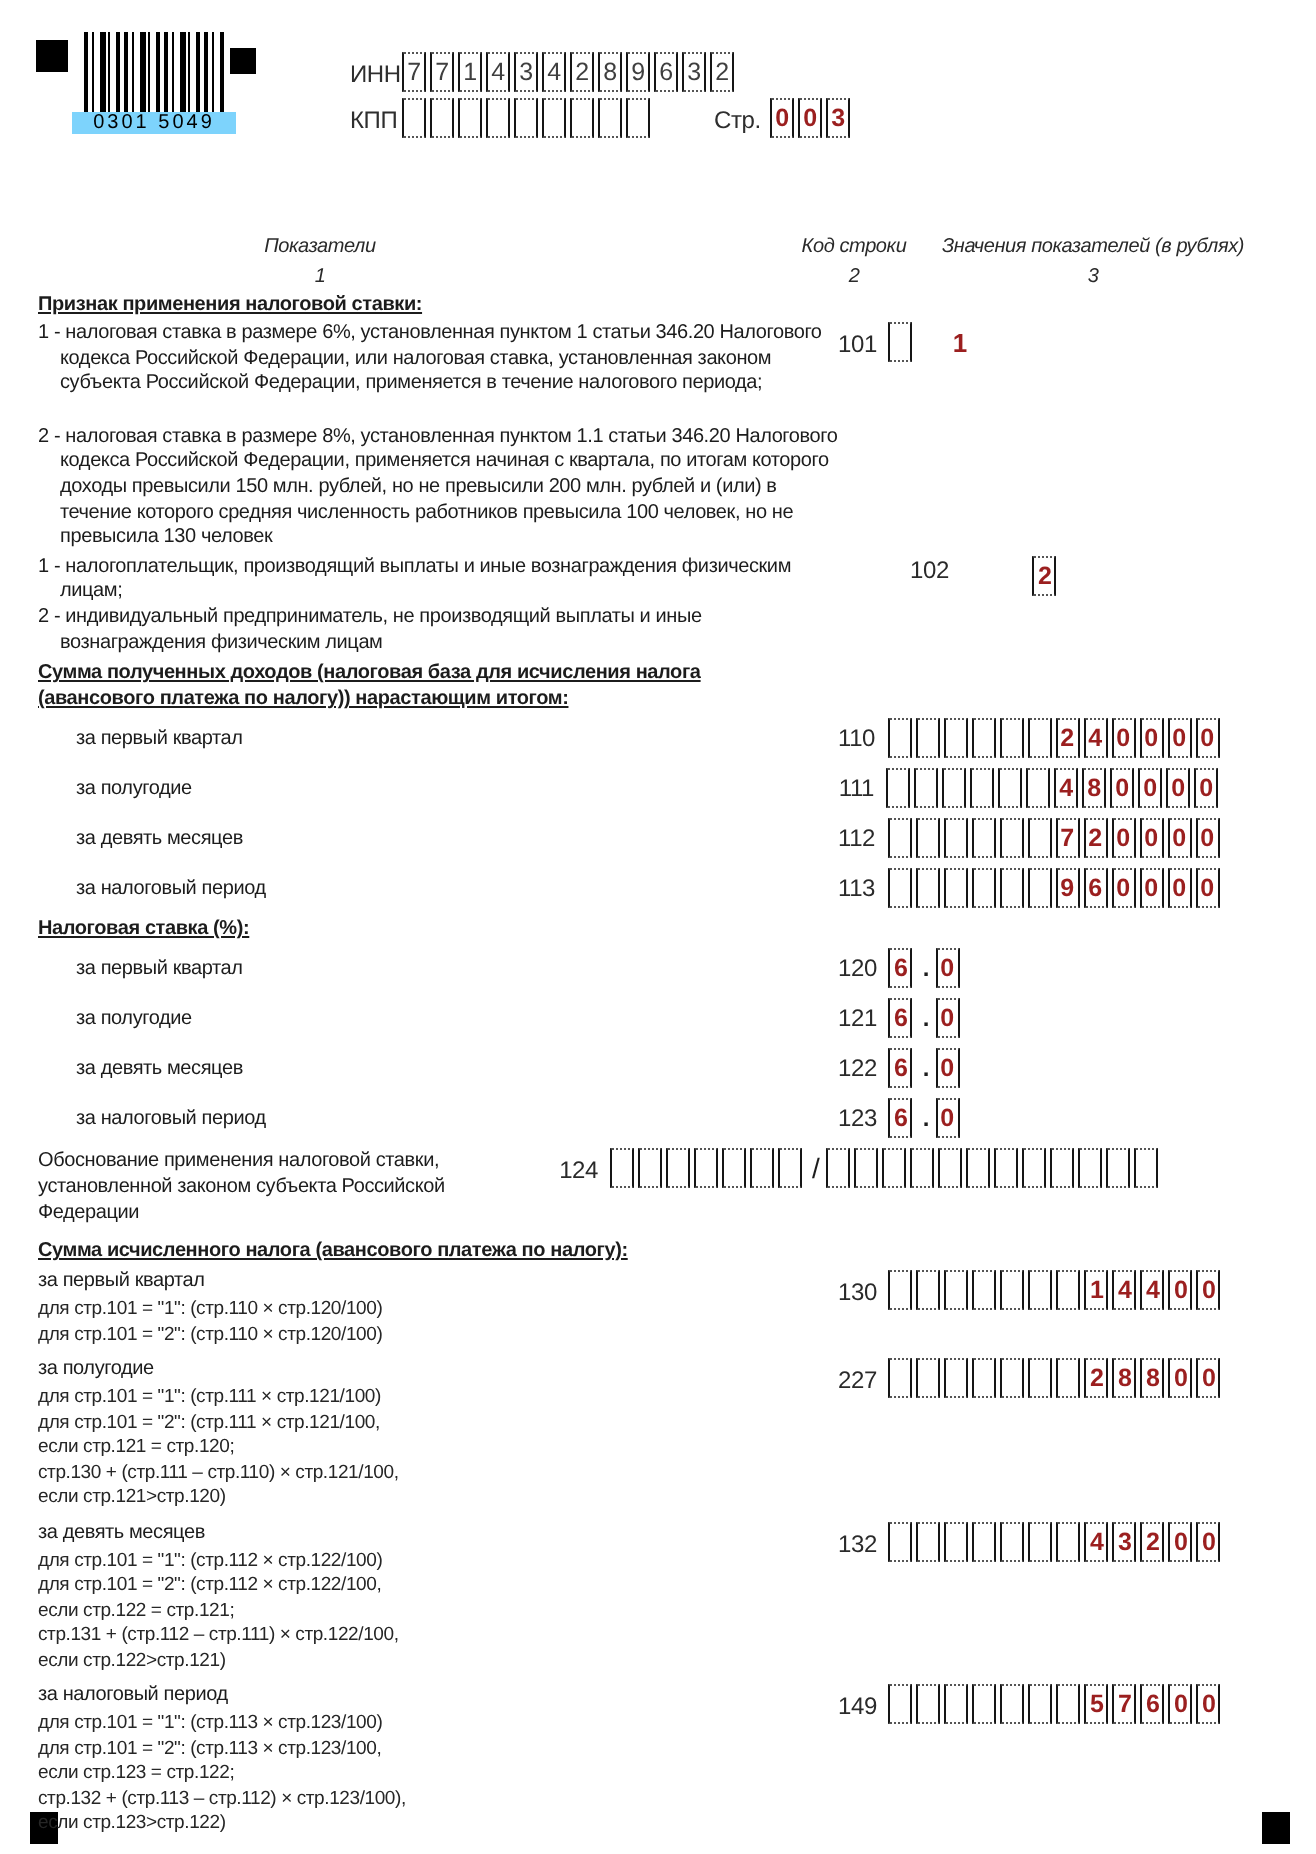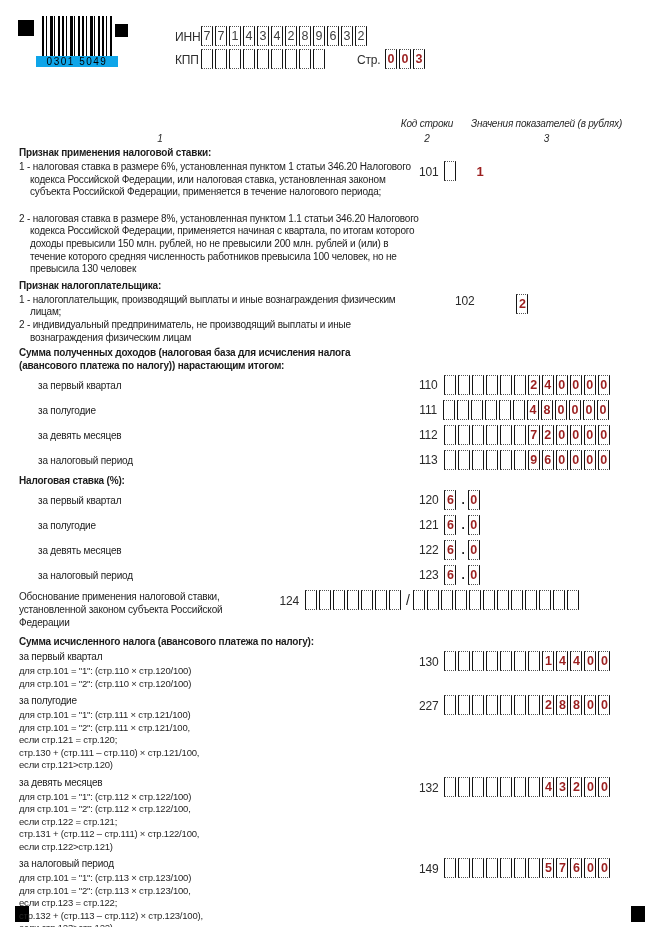--- a/index.html
+++ b/index.html
@@ -12,38 +12,38 @@
   .regmark { position:absolute; background:#000; }
   .barcode {
     position:absolute; left:42px; top:16px; width:70px; height:46px;
     background: repeating-linear-gradient(to right,
       #000 0 2px, #fff 2px 4px, #000 4px 5px, #fff 5px 8px,
       #000 8px 11px, #fff 11px 12px, #000 12px 13px, #fff 13px 16px,
       #000 16px 18px, #fff 18px 20px);
   }
   .barcode-text {
     position:absolute; left:36px; top:56px; width:82px; text-align:center;
-    background:#0ea5e9; font-size:10px; letter-spacing:1.5px; color:#000;
+    background:#7dd3fc; font-size:10px; letter-spacing:1.5px; color:#000;
   }
   .hdr-label { position:absolute; font-size:12px; color:#2e2e2e; }
   .box { display:inline-flex; align-items:flex-start; }
   .cell {
     width:12px; height:20px; margin-right:2px;
     border-left:1.5px solid #151515; border-right:1.5px solid #151515;
     border-top:1px dotted #555; border-bottom:1px dotted #555;
     display:inline-flex; align-items:center; justify-content:center;
     font-weight:bold; font-size:12.5px; color:var(--value-red, #9b1f1f);
   }
   .cell.gray { color:#3f3f3f; font-weight:normal; }
   .abs { position:absolute; }
   .title { position:absolute; top:84px; left:0; width:100%; text-align:center;
            font-weight:bold; font-size:11px; line-height:15px; }
   .colhead { position:absolute; font-style:italic; font-size:10px; text-align:center; color:#2a2a2a; }
   .main { position:absolute; left:19px; top:146px; width:632px; }
-  .heading { font-weight:bold; font-size:10px; line-height:13px; max-width:392px; }
+  .heading { font-weight:bold; font-size:10px; line-height:13px; max-width:392px;text-decoration:underline; }
   .opt { font-size:10px; line-height:12.6px; padding-left:11px; text-indent:-11px; }
   .row { display:flex; align-items:flex-start; }
   .lbl { flex:0 0 400px; }
   .code { flex:0 0 24px; text-align:right; padding-right:6px; font-size:12px; color:#2a2a2a; }
   .vrow { display:flex; align-items:center; height:22px; margin-bottom:3px; }
   .vrow .lbl { font-size:10px; padding-left:19px; }
   .formulas { font-size:9.5px; line-height:12.5px; white-space:pre-line; margin-top:3px; color:#262626; }
   .taxrow { margin-bottom:5px; }
   .dot { font-weight:bold; font-size:12px; margin:0 3px; padding-top:6px; }
   .slash { font-size:14px; margin:0 3px; padding-top:2px; }
@@ -91,40 +91,40 @@
       <span class="cell"></span>
     </span>
   <span class="hdr-label" style="left:357px; top:53px;">Стр.</span>
   <span class="box abs" style="left:385px; top:49px;">
       <span class="cell">0</span>
       <span class="cell">0</span>
       <span class="cell">3</span>
     </span>
 
 
+  <span class="colhead" style="left:40px; top:118px; width:240px;">Показатели</span>
   <span class="colhead" style="left:377px; top:118px; width:100px;">Код строки</span>
   <span class="colhead" style="left:435px; top:118px; width:223px;">Значения показателей (в рублях)</span>
   <span class="colhead" style="left:40px; top:133px; width:240px;">1</span>
   <span class="colhead" style="left:377px; top:133px; width:100px;">2</span>
   <span class="colhead" style="left:435px; top:133px; width:223px;">3</span>
 
   <div class="main">
 
     <div class="heading">Признак применения налоговой ставки:</div>
     <div class="row" style="margin-top:2px;">
       <div class="lbl opt">1 - налоговая ставка в размере 6%, установленная пунктом 1 статьи 346.20 Налогового кодекса Российской Федерации, или налоговая ставка, установленная законом субъекта Российской Федерации, применяется в течение налогового периода;</div>
       <div class="code pt4">101</div>
       <span class="box">
           <span class="cell"></span>
         </span>
       <span class="note-val">1</span>
     </div>
     <div class="opt" style="margin-top:14px; max-width:400px;">2 - налоговая ставка в размере 8%, установленная пунктом 1.1 статьи 346.20 Налогового кодекса Российской Федерации, применяется начиная с квартала, по итогам которого доходы превысили 150 млн. рублей, но не превысили 200 млн. рублей и (или) в течение которого средняя численность работников превысила 100 человек, но не превысила 130 человек</div>
 
-    <div class="heading" style="margin-top:3px;">Признак налогоплательщика:</div>
     <div class="row" style="margin-top:2px;gap:36px;">
       <div class="lbl opt">1 - налогоплательщик, производящий выплаты и иные вознаграждения физическим лицам;</div>
       <div class="code">102</div>
       <span class="box">
           <span class="cell">2</span>
         </span>
     </div>
     <div class="opt" style="max-width:400px;">2 - индивидуальный предприниматель, не производящий выплаты и иные вознаграждения физическим лицам</div>
 
     <div class="heading" style="margin-top:2px;">Сумма полученных доходов (налоговая база для исчисления налога (авансового платежа по налогу)) нарастающим итогом:</div>

